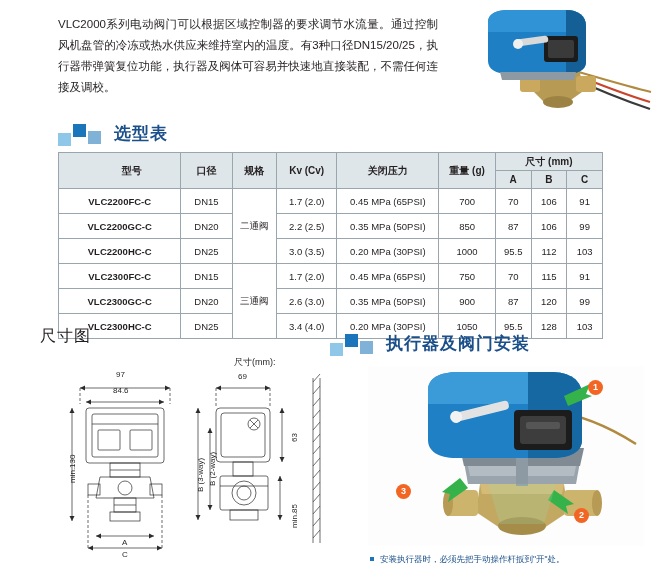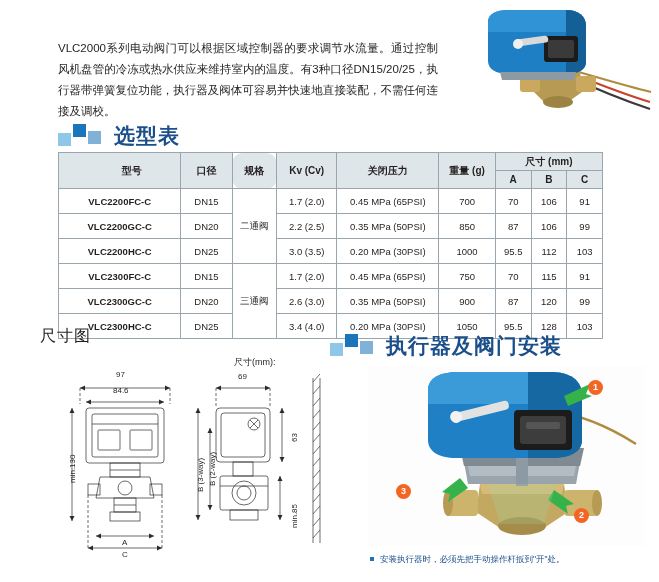--- a/index.html
+++ b/index.html
@@ -19,21 +19,20 @@
   
   .intro {
     position: absolute;
     left: 58px;
     top: 14px;
     width: 380px;
     font-size: 11.5px;
     line-height: 21px;
     color: #231f20;
     text-align: justify;
-    margin-top: 24px;
   }
 
   
   .photo-top {
     position: absolute;
     left: 448px;
     top: 6px;
     width: 205px;
     height: 112px;
   }
@@ -54,21 +53,21 @@
     width: 13px;
     height: 13px;
   }
   .sq.a { left: 0px;  top: 9px;  background: #8ec7e8; }
   .sq.b { left: 15px; top: 0px;  background: #1b75bb; }
   .sq.c { left: 30px; top: 7px;  background: #7fb2d6; }
   .sect-title {
     position: absolute;
     left: 56px;
     top: -2px;
-    font-size: 21px;
+    font-size: 17px;
     font-weight: bold;
     color: #1b4f8a;
     letter-spacing: 1px;
     white-space: nowrap;
   }
 
   
   .tbl-wrap {
     position: absolute;
     left: 58px;
@@ -210,21 +209,21 @@
   </div>
   <div class="sect-title">选型表</div>
 </div>
 
 <div class="tbl-wrap">
   <table class="sel">
     <thead>
       <tr>
         <th rowspan="2" style="width:102px;padding-left:24px;">型号</th>
         <th rowspan="2" style="width:52px;">口径</th>
-        <th rowspan="2" style="width:46px;border-radius:11px;">规格</th>
+        <th rowspan="2" style="width:46px;">规格</th>
         <th rowspan="2" style="width:62px;">Kv (Cv)</th>
         <th rowspan="2" style="width:106px;margin-left:36px;">关闭压力</th>
         <th rowspan="2" style="width:58px;">重量 (g)</th>
         <th colspan="3" class="dim-head">尺寸 (mm)</th>
       </tr>
       <tr>
         <th style="width:36px;">A</th>
         <th style="width:36px;">B</th>
         <th style="width:36px;">C</th>
       </tr>

